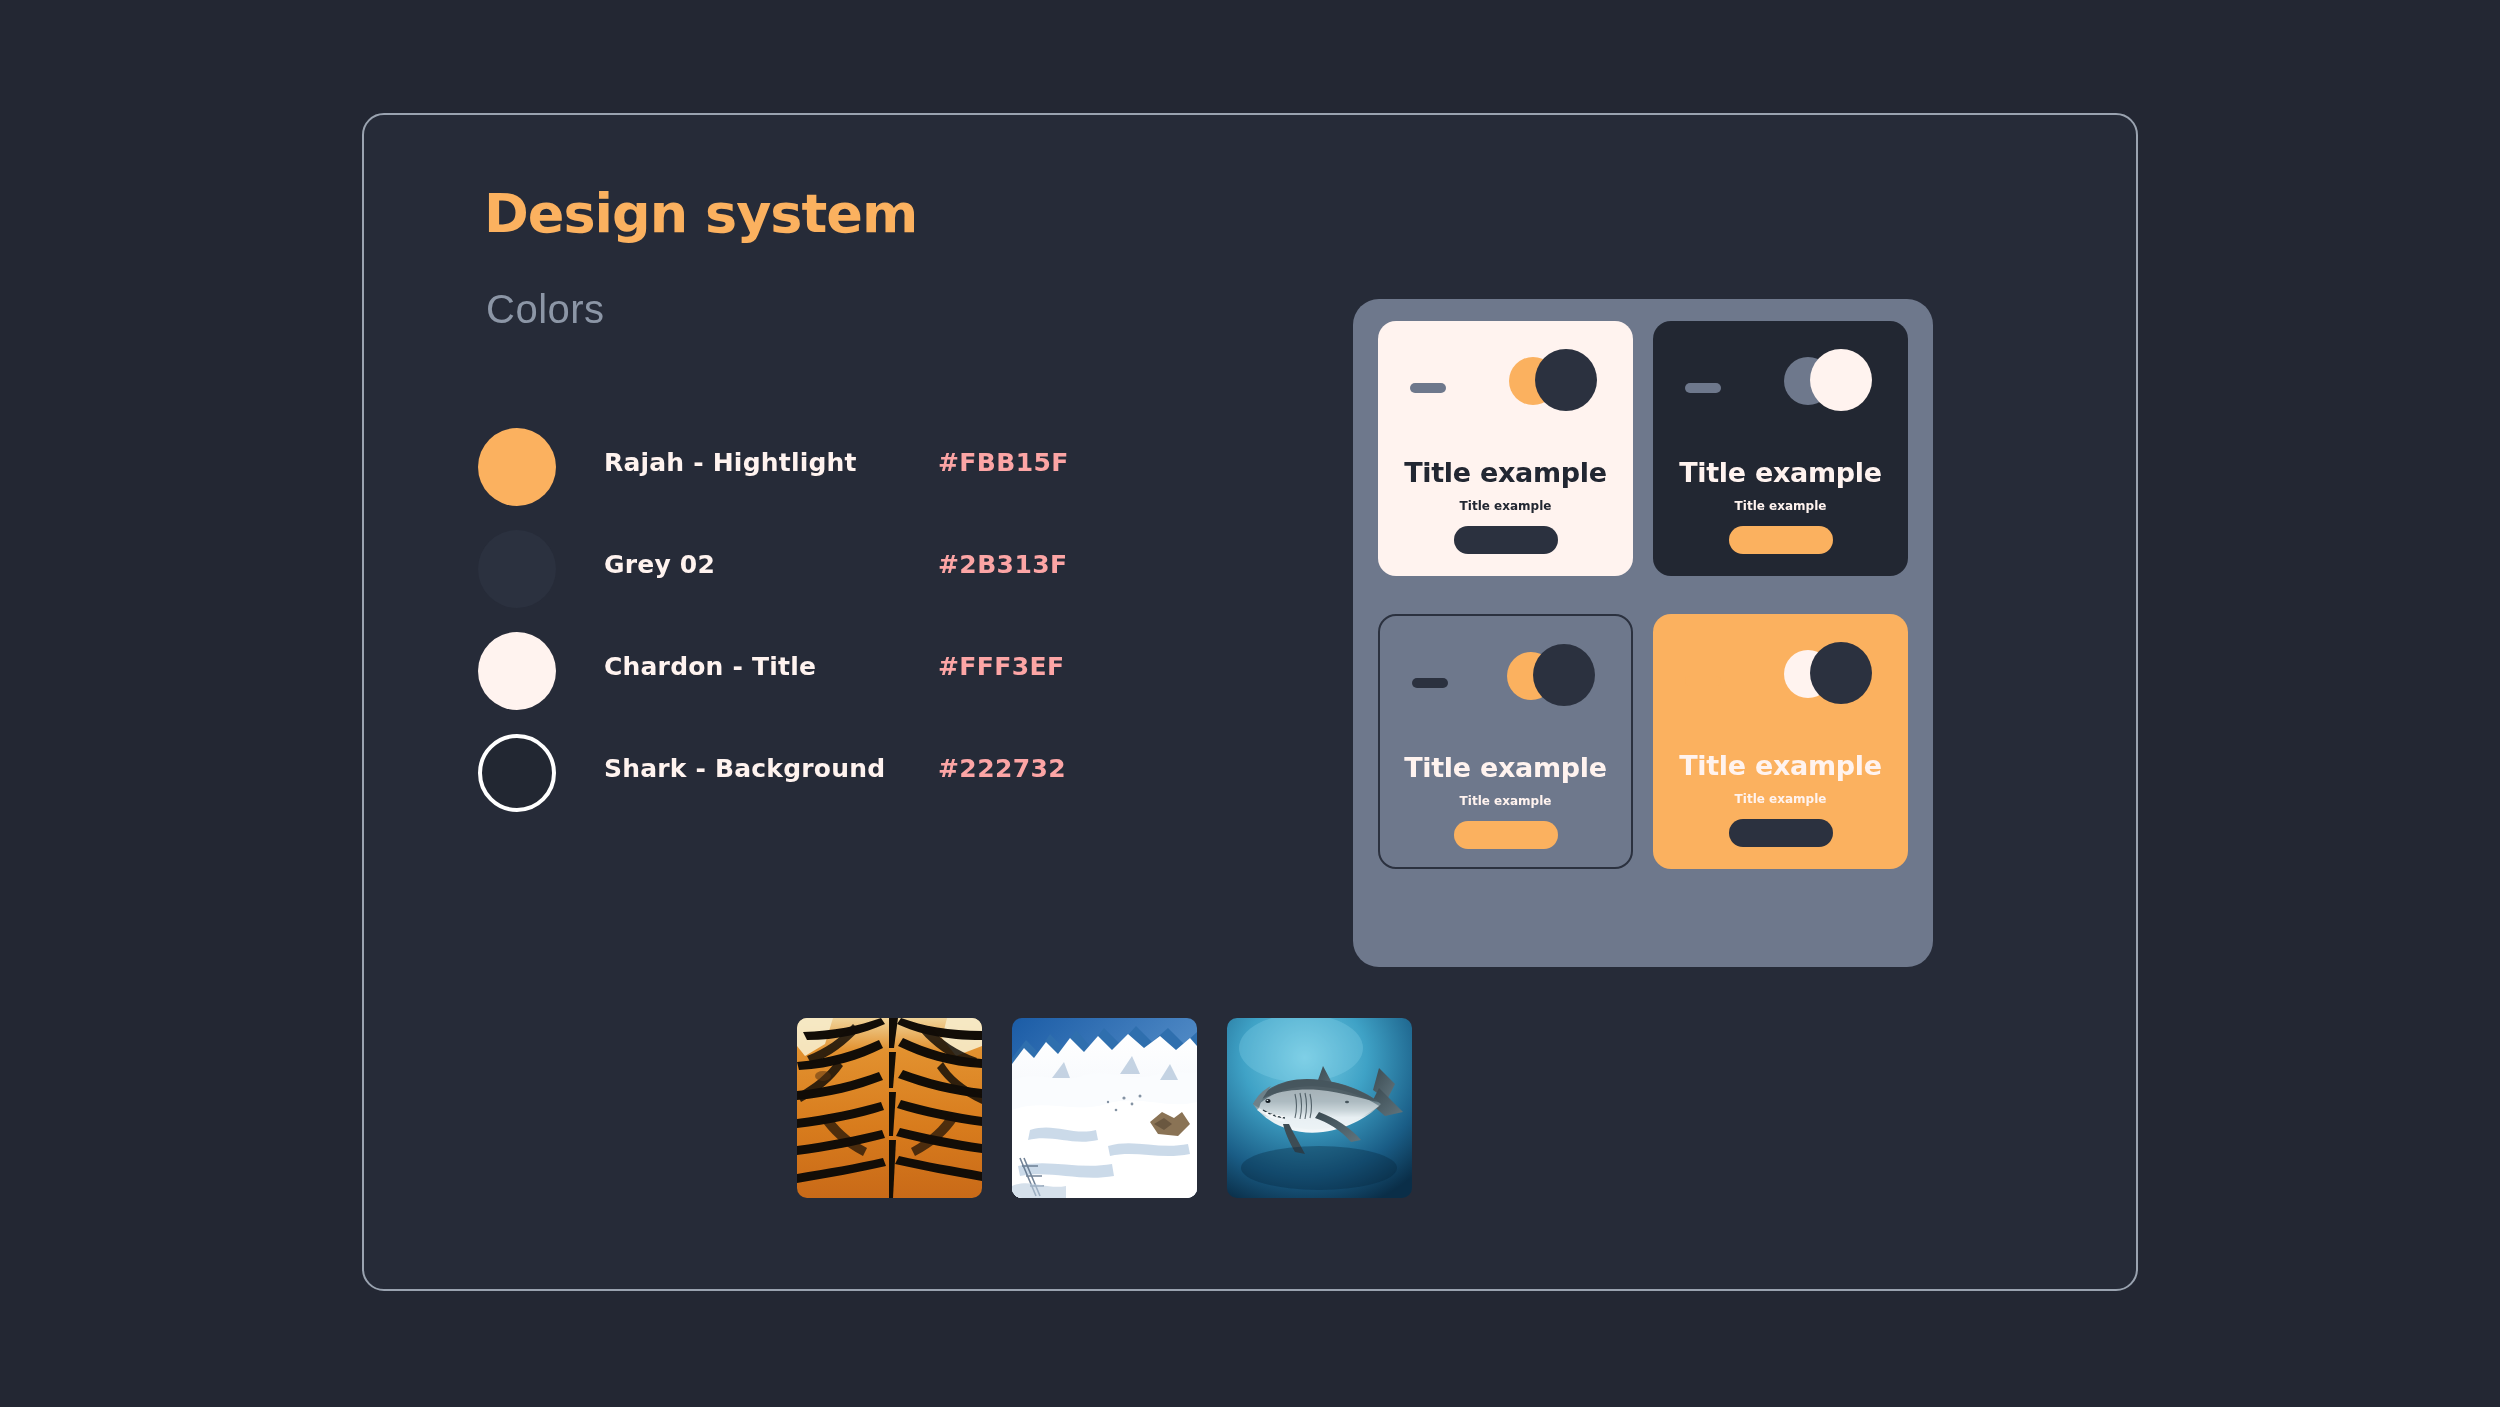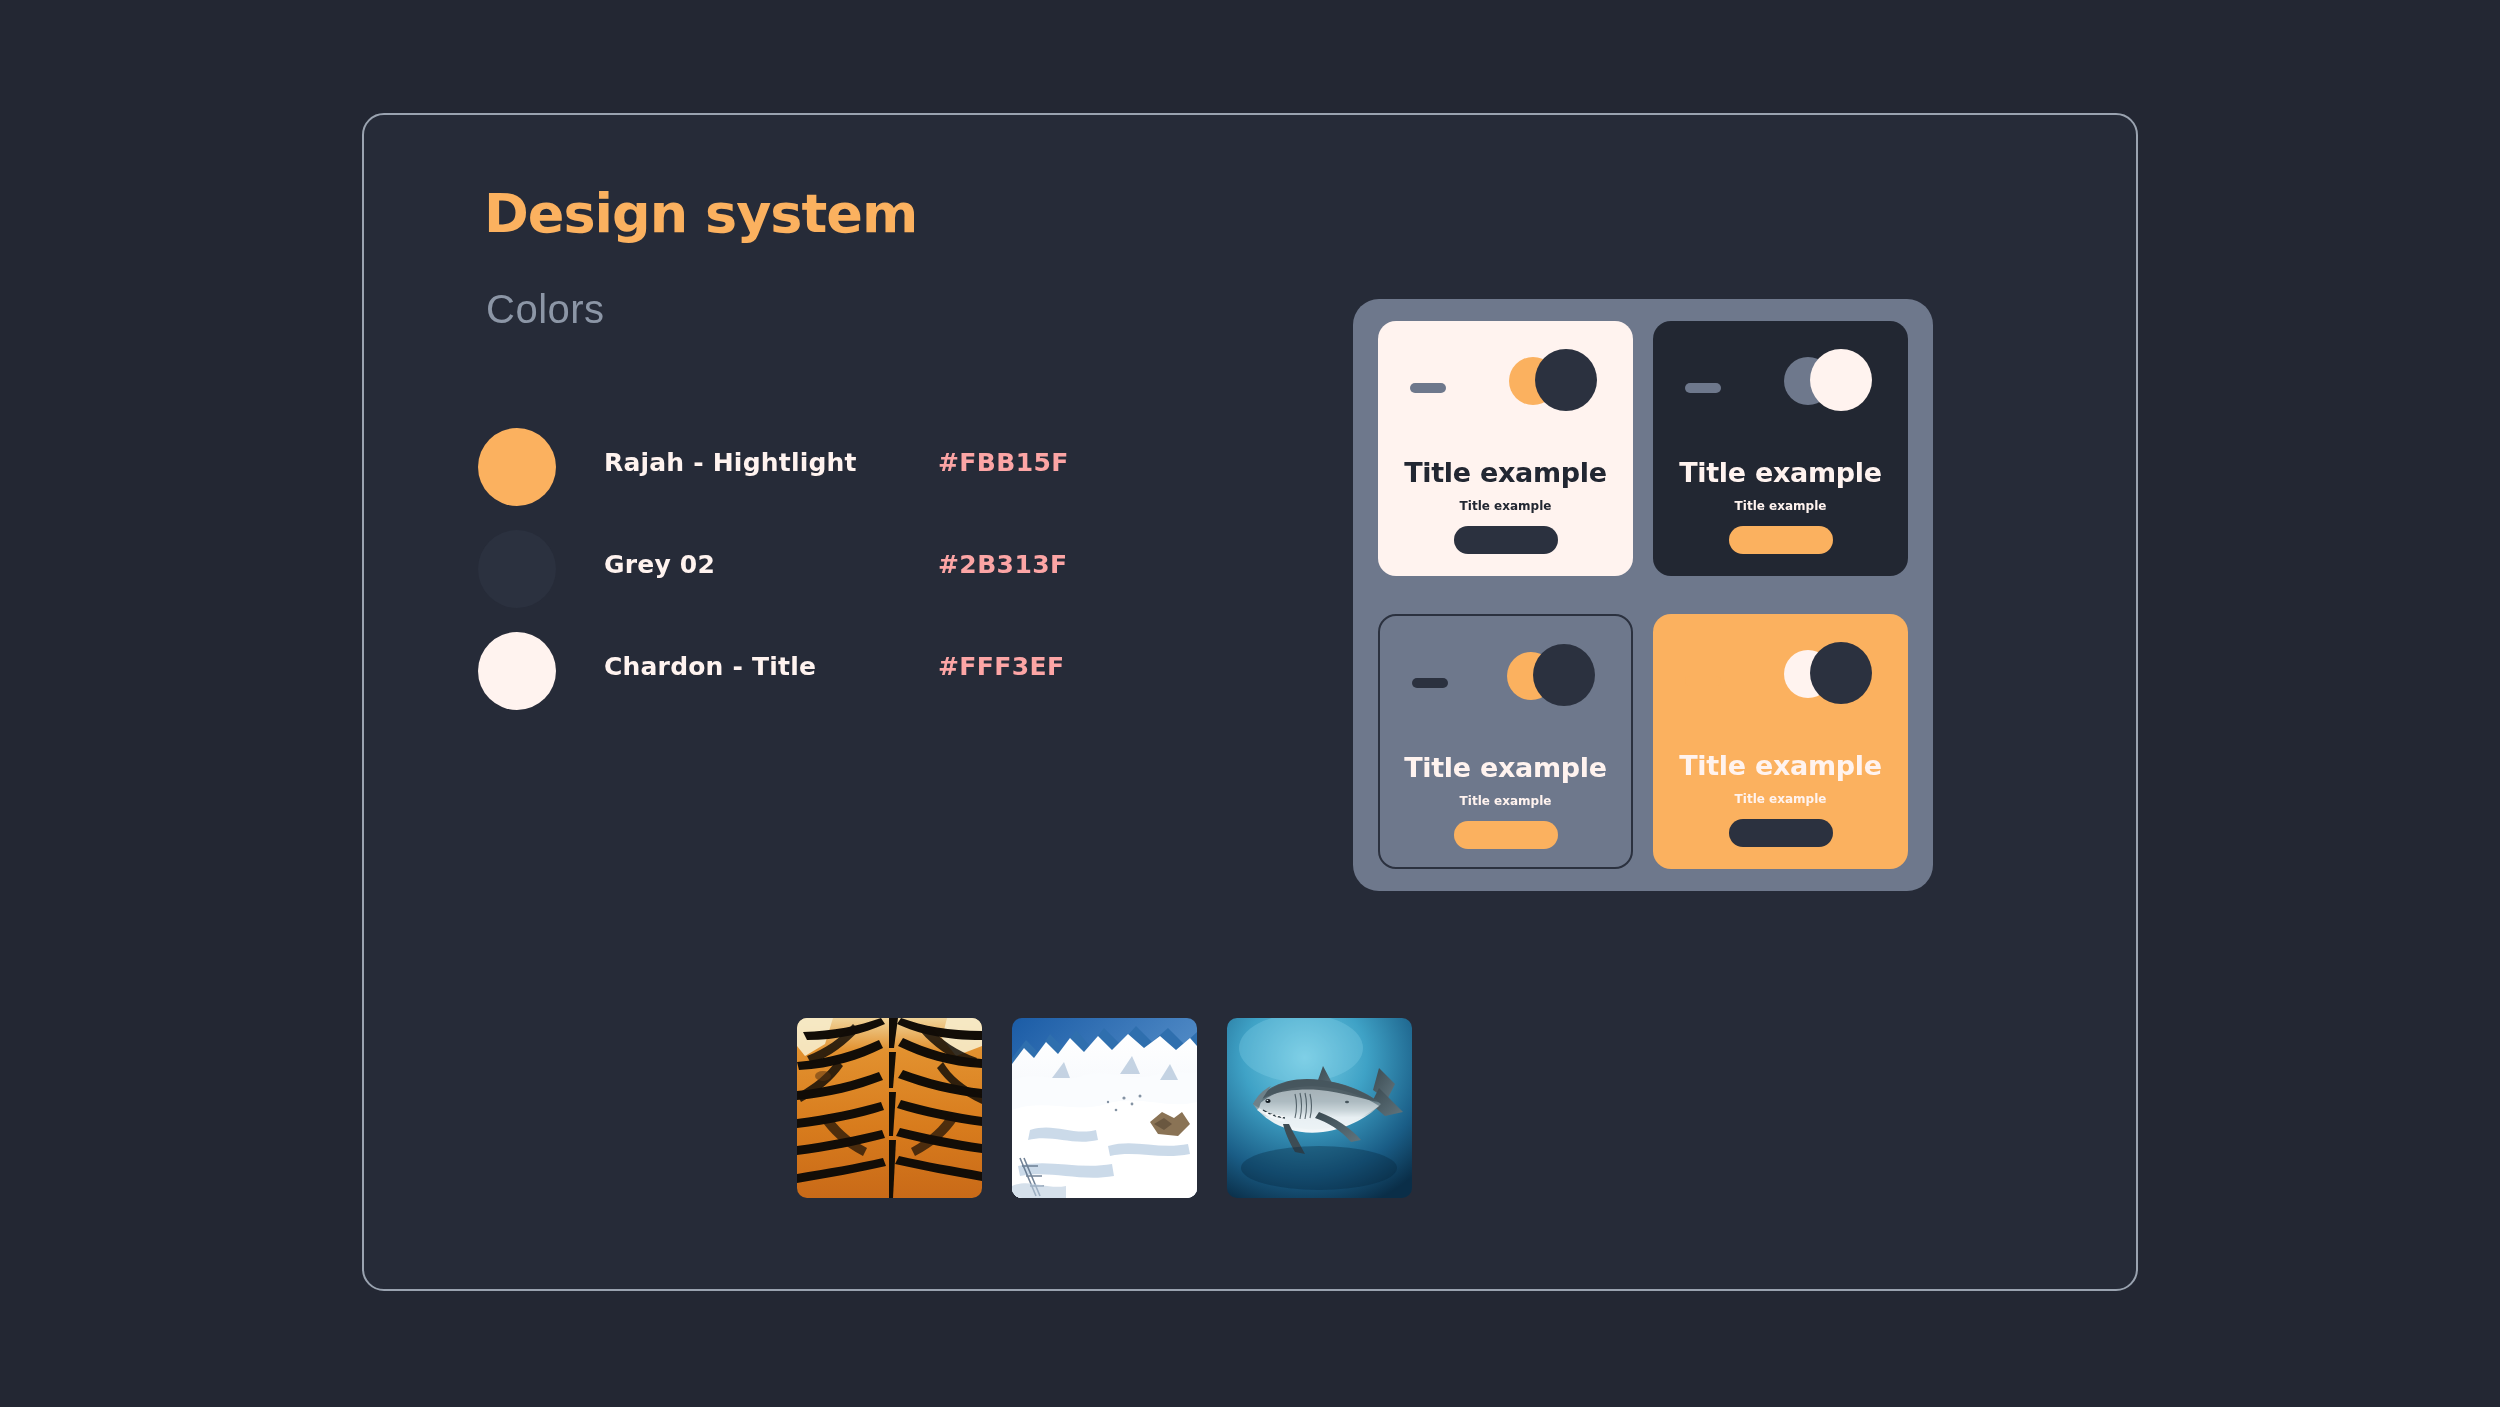--- a/index.html
+++ b/index.html
@@ -91,21 +91,21 @@
     letter-spacing: 0.4px;
     white-space: nowrap;
   }
 
   
   #card-panel {
     position: absolute;
     left: 1353px;
     top: 299px;
     width: 580px;
-    height: 592px;
+    height: 668px;
     background: #6E788C;
     border-radius: 26px;
     box-sizing: border-box;
     padding-left: 24px;
   }
   .card {
     position: absolute;
     width: 255px;
     height: 255px;
     border-radius: 18px;
@@ -206,20 +206,25 @@
     </div>
     <div class="color-row">
       <div class="swatch" style="background: rgb(43, 49, 63);"></div>
       <div class="color-name">Grey 02</div>
       <div class="color-hex">#2B313F</div>
     </div>
     <div class="color-row">
       <div class="swatch" style="background: rgb(255, 243, 239);"></div>
       <div class="color-name">Chardon - Title</div>
       <div class="color-hex">#FFF3EF</div>
+    </div>
+    <div class="color-row">
+      <div class="swatch" style="background: rgb(34, 39, 50); border: 4px solid rgb(255, 255, 255);"></div>
+      <div class="color-name">Shark - Background</div>
+      <div class="color-hex">#222732</div>
     </div>
   </div>
 
 <div id="card-panel">
     <div class="card pos-tl" style="background: rgb(255, 243, 239);">
       <div class="card-dash" style="background: rgb(110, 120, 140);"></div>
       <div class="circ-back" style="background: rgb(251, 177, 95);"></div>
       <div class="circ-front" style="background: rgb(43, 49, 63);"></div>
       <div class="card-title" style="color: rgb(34, 39, 50);">Title example</div>
       <div class="card-subtitle" style="color: rgb(34, 39, 50);">Title example</div>

